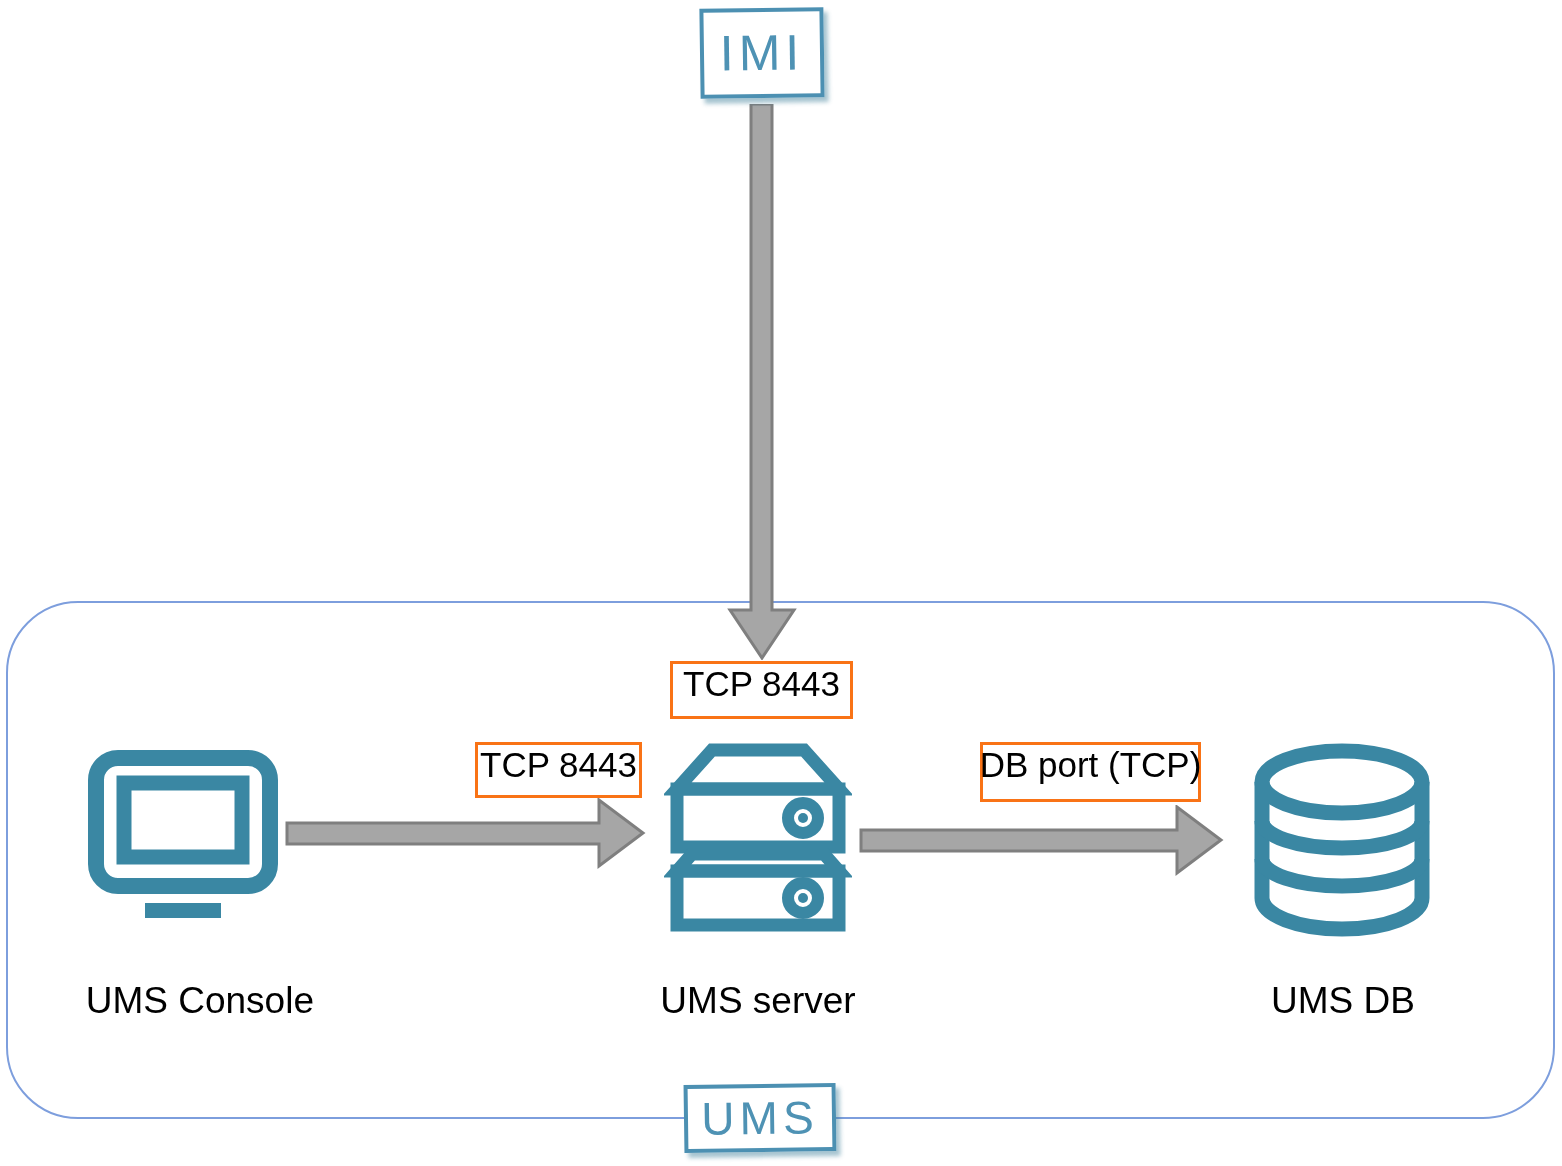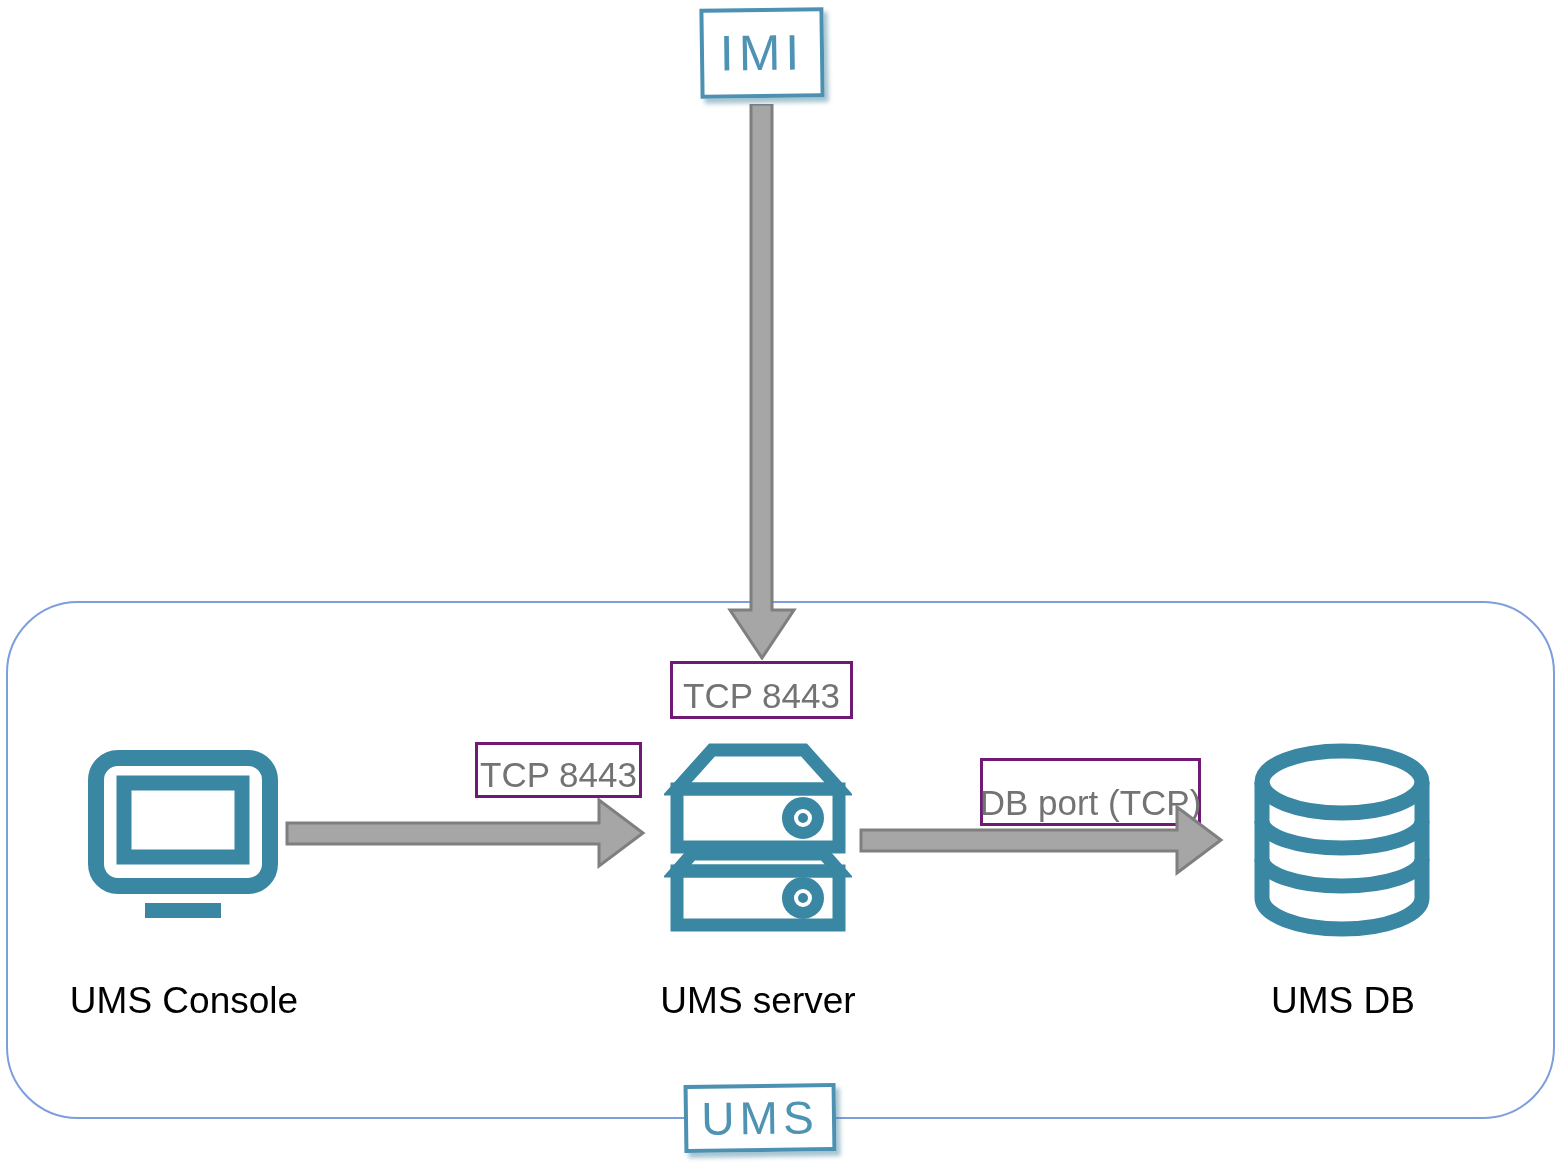--- a/index.html
+++ b/index.html
@@ -44,44 +44,44 @@
     border: 2px solid #7d9edd;
     border-radius: 72px;
     z-index: 1;
   }
 
   
   .portlabel {
     position: absolute;
     box-sizing: border-box;
     background: #ffffff;
-    border: 3px solid #701a75;
-    color: #737373;
+    border: 3px solid #f97316;
+    color: #000000;
     font-size: 35px;
     display: flex;
-    align-items: flex-end;
+    align-items: flex-start;
     justify-content: center;
     white-space: nowrap;
     z-index: 4;
   }
   .portlabel-top   { left: 670px; top: 661px; width: 183px; height: 58px; }
   .portlabel-left  { left: 475px; top: 742px; width: 167px; height: 56px; }
-  .portlabel-right { left: 980px; top: 758px; width: 221px; height: 68px; }
+  .portlabel-right { left: 980px; top: 742px; width: 221px; height: 60px; }
 
   
   .nodelabel {
     position: absolute;
     color: #000000;
     font-size: 37px;
     text-align: center;
     width: 260px;
     white-space: nowrap;
     z-index: 3;
   }
-  .nodelabel-console { left: 54px;  top: 980px; }
+  .nodelabel-console { left: 54px;  top: 980px; text-align: right; }
   .nodelabel-server  { left: 628px; top: 980px; }
   .nodelabel-db      { left: 1213px; top: 980px; }
 
   .icon { position: absolute; z-index: 3; }
   .icon-console { left: 88px;  top: 750px; }
   .icon-server  { left: 664px; top: 737px; }
   .icon-db      { left: 1247px; top: 740px; }
 
   .arrow { position: absolute; z-index: 5; }
   .arrow-vert  { left: 727px; top: 104px; }

